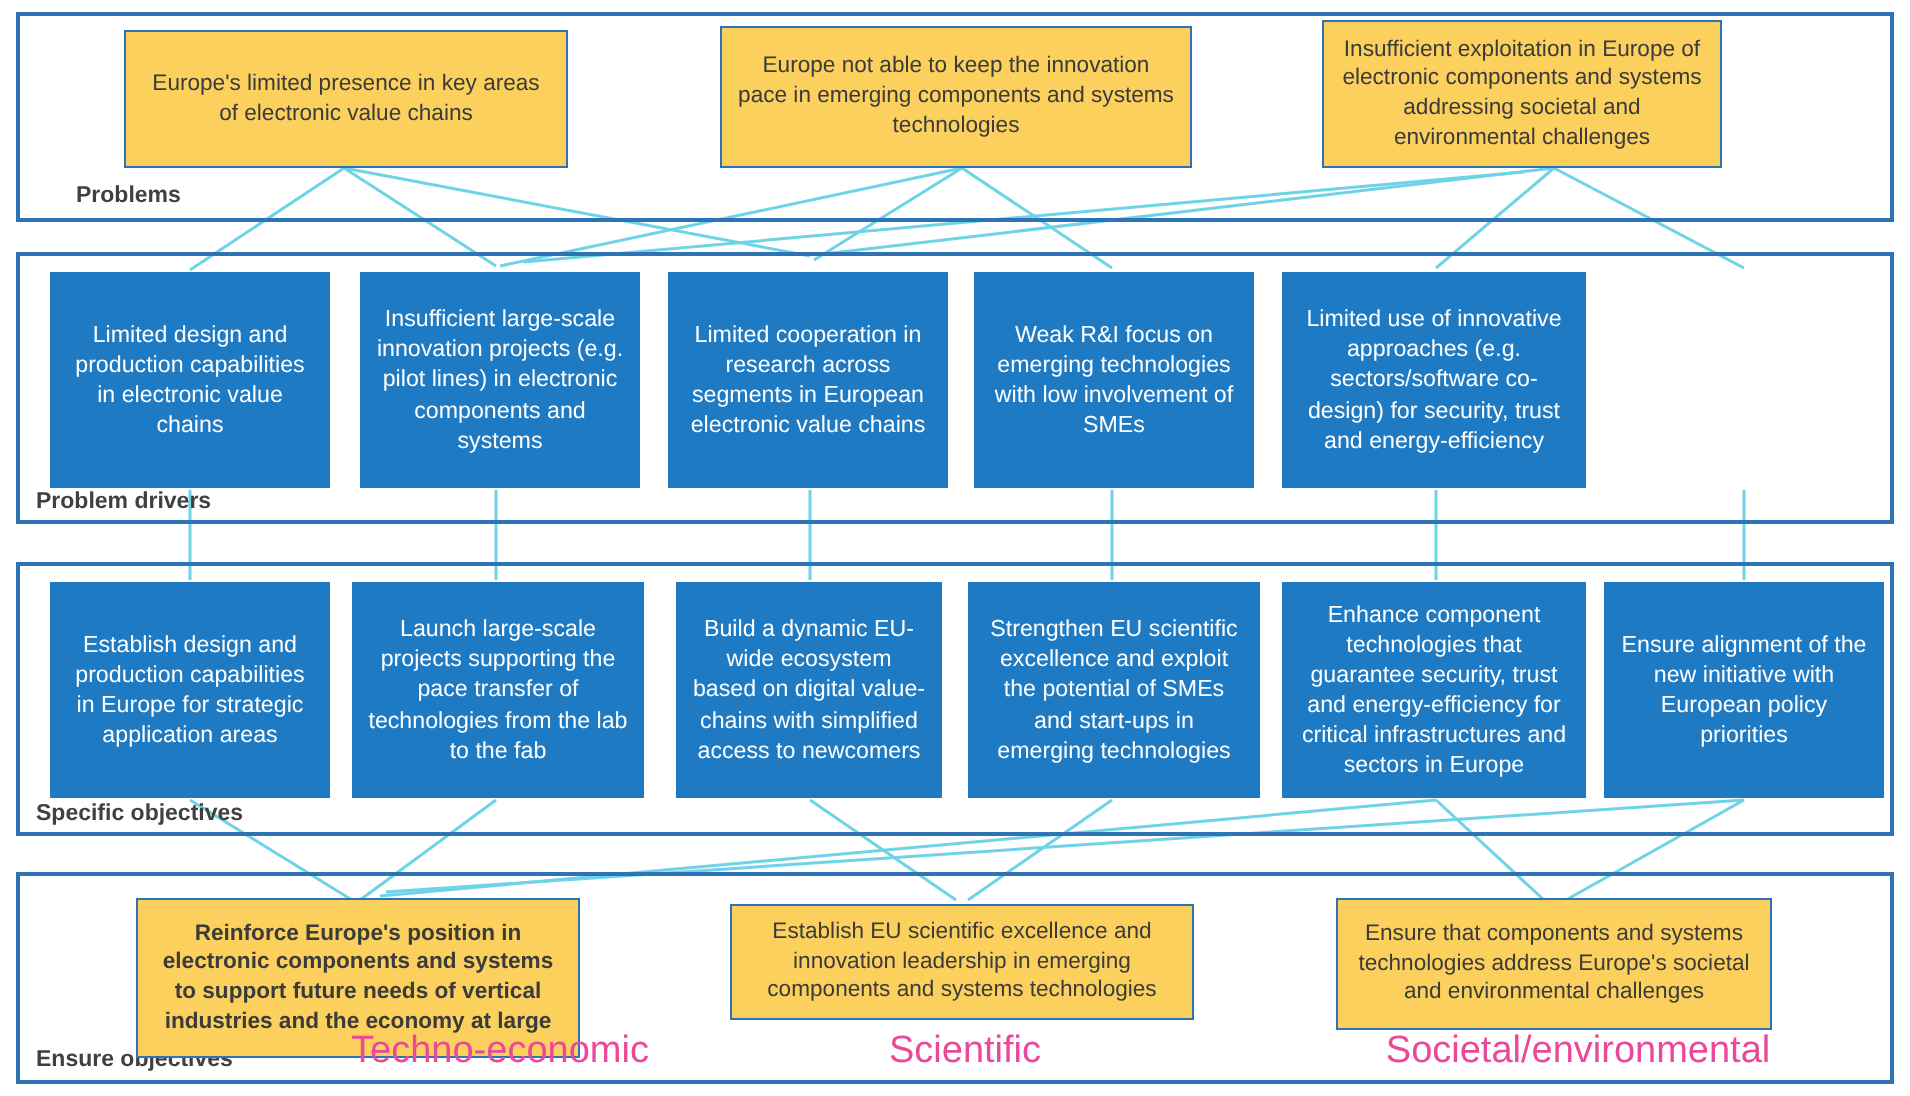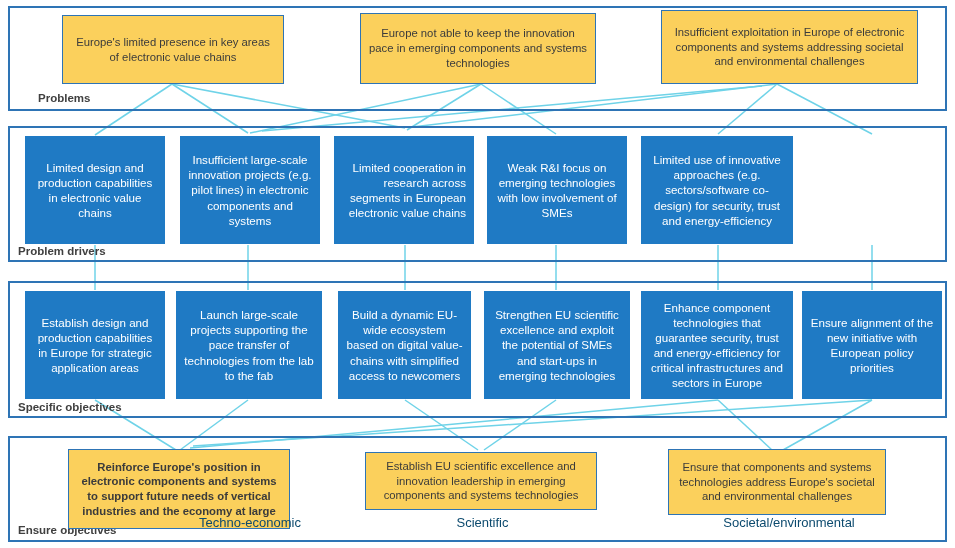--- a/index.html
+++ b/index.html
@@ -53,22 +53,22 @@
     background: #1F7AC4;
     border: 1px solid #1F7AC4;
     color: #FFFFFF;
     font-size: 11.6px;
   }
   .box-inner { width: 100%; }
 
   
   .col-caption {
     position: absolute;
-    font-size: 13px;
-    color: #0c4a6e;
+    font-size: 19px;
+    color: #ec4899;
     white-space: nowrap;
     text-align: center;
   }
 
   
   #arrows {
     position: absolute;
     left: 0;
     top: 0;
     width: 955px;
@@ -126,34 +126,34 @@
 
   <div class="band" style="left:8px; top:6px; width:939px; height:105px;"></div>
   <div class="band-label" style="left:18px; top:92px;padding-left:20px;">Problems</div>
 
   <div class="box box-yellow" style="left:62px; top:15px; width:222px; height:69px;">
     <span class="box-inner">Europe's limited presence in key areas of  electronic value chains</span>
   </div>
   <div class="box box-yellow" style="left:360px; top:13px; width:236px; height:71px;">
     <span class="box-inner">Europe not able to keep the innovation pace in emerging components and systems technologies</span>
   </div>
-  <div class="box box-yellow" style="left:661px; top:10px; width:257px; height:74px;">
+  <div class="box box-yellow" style="left:661px; top:10px; width:200px; height:74px;">
     <span class="box-inner">Insufficient exploitation in Europe of electronic components and systems addressing societal  and environmental challenges</span>
   </div>
 
   <div class="band" style="left:8px; top:126px; width:939px; height:136px;"></div>
   <div class="band-label" style="left:18px; top:245px;">Problem drivers</div>
 
   <div class="box box-blue" style="left:25px; top:136px; width:140px; height:108px;">
     <span class="box-inner">Limited design and production capabilities in electronic value chains</span>
   </div>
   <div class="box box-blue" style="left:180px; top:136px; width:140px; height:108px;">
     <span class="box-inner">Insufficient large-scale innovation projects (e.g. pilot lines) in electronic components and systems</span>
   </div>
-  <div class="box box-blue" style="left:334px; top:136px; width:140px; height:108px;text-align:right;">
+  <div class="box box-blue" style="left:334px; top:136px; width:140px; height:108px;">
     <span class="box-inner">Limited cooperation in research across segments in European electronic value chains</span>
   </div>
   <div class="box box-blue" style="left:487px; top:136px; width:140px; height:108px;">
     <span class="box-inner">Weak R&amp;I focus on emerging technologies with low involvement of SMEs</span>
   </div>
   <div class="box box-blue" style="left:641px; top:136px; width:152px; height:108px;">
     <span class="box-inner">Limited use of  innovative approaches (e.g. sectors/software co-design) for  security, trust and energy-efficiency</span>
   </div>
 
   <div class="band" style="left:8px; top:281px; width:939px; height:137px;"></div>

